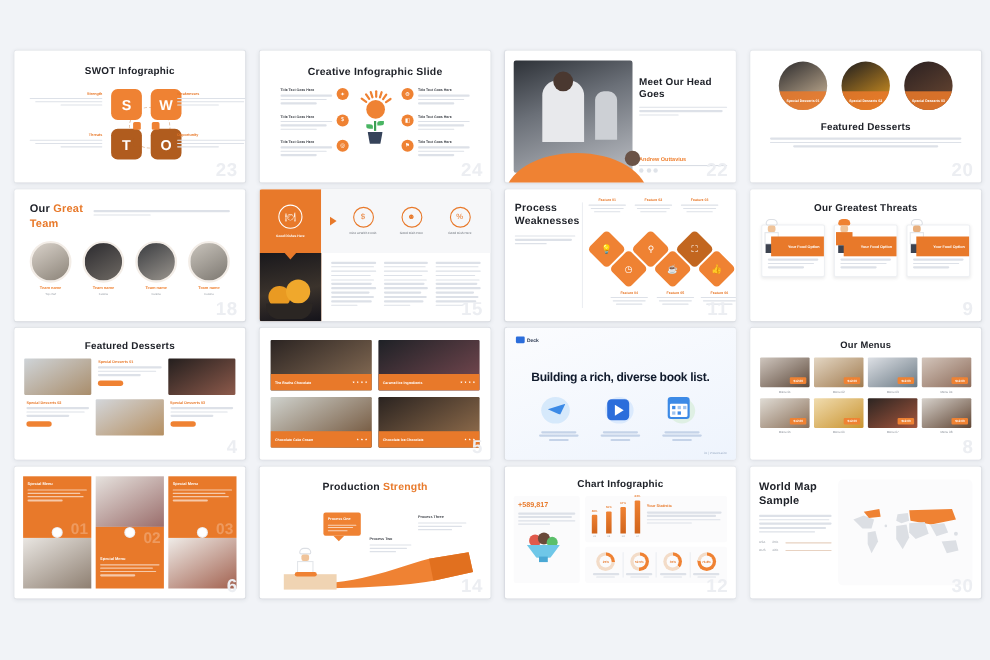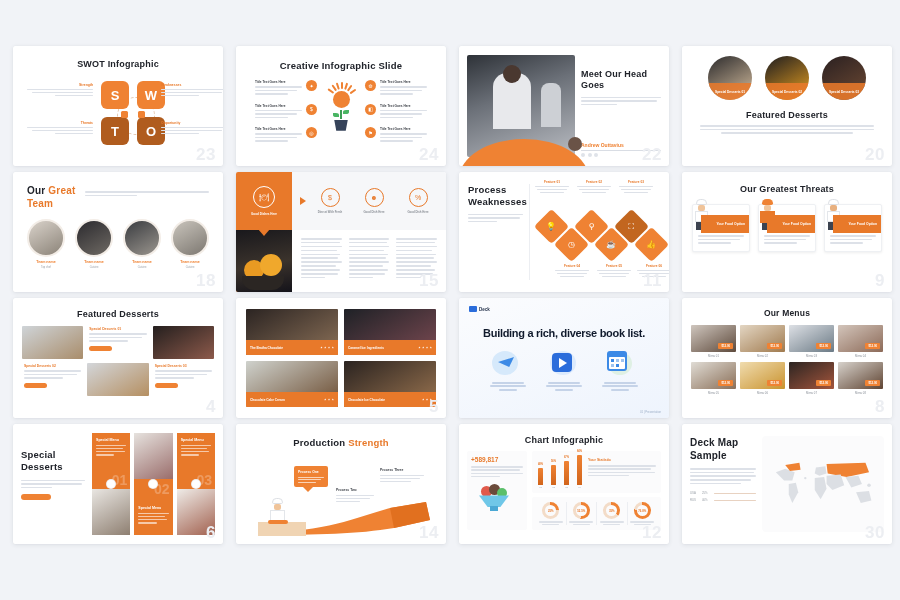--- a/index.html
+++ b/index.html
@@ -159,21 +159,21 @@
   .s10 .cap .t { color:#fff; font-size:3.2px; font-weight:700; }
   .s10 .stars { display:flex; gap:1.4px; }
   .s10 .stars i { width:2.4px;height:2.4px;background:#fff;display:block;
                   clip-path:polygon(50% 0,61% 35%,98% 35%,68% 57%,79% 91%,50% 70%,21% 91%,32% 57%,2% 35%,39% 35%);}
 
   
   .s11 { background:linear-gradient(160deg,#fbfcfe,#eef4fd); padding:8px 10px; position:relative;}
   .s11 .logo { display:flex; align-items:center; gap:2px; }
   .s11 .logo .b { width:8px;height:6px;background:#2b6ddb;border-radius:1px;}
   .s11 .logo .t { font-size:4.5px; font-weight:700; color:#1d2b44; }
-  .s11 .hd { text-align:center; font-size:11px; font-weight:700; color:#101a2c; margin-top:15px; letter-spacing:-.3px;}
+  .s11 .hd { text-align:center; font-size:11px; font-weight:700; color:#101a2c; margin-top:25px; letter-spacing:-.3px;}
   .s11 .ics { display:flex; justify-content:center; gap:16px; margin-top:9px; }
   .s11 .ic { width:40px; text-align:center; }
   .s11 .blob { width:32px;height:30px;margin:0 auto; position:relative; }
   .s11 .bt { margin-top:4px; display:flex; flex-direction:column; gap:1.6px; align-items:center;}
   .s11 .bt .l { height:1.8px; background:#c5d3e8; border-radius:1px; }
   .s11 .foot { position:absolute; right:8px; bottom:4px; font-size:2.8px; color:#9fb0c8; }
 
   
   .s12 .hd { text-align:center; font-size:8.5px; margin-top:10px; }
   .s12 .gr { display:grid; grid-template-columns:repeat(4,1fr); gap:4px; padding:7px 9px 0; }
@@ -847,29 +847,20 @@
         <div class="im" style="background:linear-gradient(150deg,#d7d2cc,#5f4432);">
             <div class="tag">$12.00</div>
           </div>
         <div class="lb">Menu 08</div>
       </div>
     </div>
     <div class="pgnum">8</div>
   </div>
 
   <div class="slide s13">
-    <div class="lf">
-      <div class="title">Special Desserts</div>
-      <div class="p">
-        <div class="mini sm" style="width:100%"></div>
-          <div class="mini sm" style="width:95%"></div>
-          <div class="mini sm" style="width:48%"></div>
-      </div>
-      <div class="btn"></div>
-    </div>
     <div class="pans">
       <div class="pan">
         <div class="orp">
           <div class="h">Special Menu</div>
           <div class="ls">
               <i style="width:100%"></i>
               <i style="width:88%"></i>
               <i style="width:95%"></i>
               <i style="width:60%"></i>
             </div>
@@ -1043,21 +1034,21 @@
               </div>
           </div>
         </div>
       </div>
     </div>
     <div class="pgnum">12</div>
   </div>
 
   <div class="slide s16">
     <div class="lf">
-      <div class="title">Deck Map Sample</div>
+      <div class="title">World Map Sample</div>
       <div class="p">
         <div class="mini sm" style="width:100%"></div>
           <div class="mini sm" style="width:97%"></div>
         <div class="mini sm" style="width:100%"></div>
           <div class="mini sm" style="width:93%"></div>
           <div class="mini sm" style="width:78%"></div>
       </div>
       <div class="legend">
         <div class="lrow">
           <div class="lk">USA</div>

